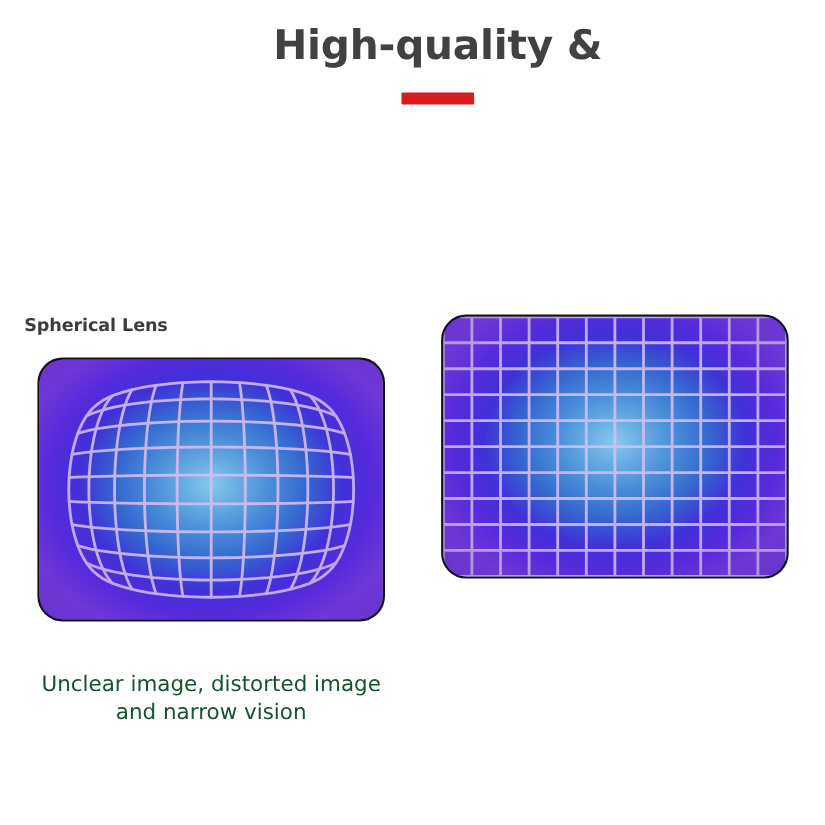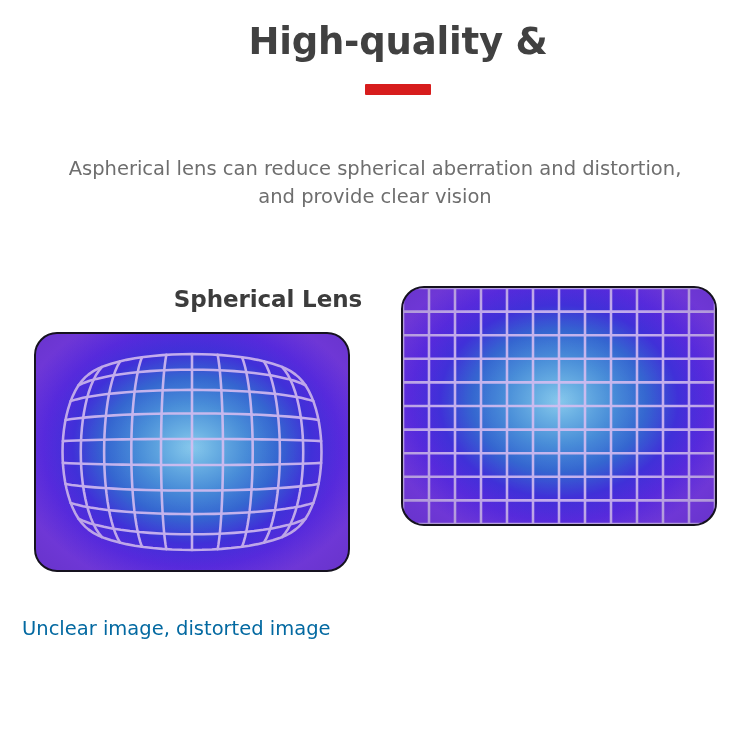--- a/index.html
+++ b/index.html
@@ -73,22 +73,22 @@
   }
   .col {
     position: absolute;
     top: 0;
     width: 340px;
   }
   .col-left  { left: 22px; }
   .col-right { left: 389px; }
 
   .col-heading {
-    text-align: right;
-    font-size: 23px;
+    text-align: left;
+    font-size: 16px;
     font-weight: bold;
     color: #3c3c3c;
     margin: 0 0 20px 0;
     letter-spacing: -0.1px;
   }
 
   
   .lens {
     position: relative;
     width: 316px;
@@ -127,44 +127,41 @@
     inset: 0;
     background: radial-gradient(ellipse 70% 74% at 50% 48%,
                 rgba(255,255,255,0.10) 0%,
                 rgba(255,255,255,0.0) 55%,
                 rgba(20,8,70,0.18) 100%);
     pointer-events: none;
   }
 
   
   .caption {
+    text-align: center;
     font-size: 19.5px;
-    color: #0369a1;
+    color: #14532d;
     line-height: 1.32;
     margin-top: 44px;
     font-weight: 400;
   }
   .caption-line { display: block; }
 </style>
 </head>
 <body>
 
 <div class="page">
 
   <div class="header">
     <h1 class="title">
       <span class="title-line">High-quality &amp;</span>
     </h1>
     <div class="red-rule"></div>
   </div>
 
-  <div class="subtitle">
-    <span class="subtitle-line">Aspherical lens can reduce spherical aberration and distortion,</span>
-    <span class="subtitle-line">and provide clear vision</span>
-  </div>
 
   <div class="compare">
 
     <div class="col col-left">
       <div class="col-heading">Spherical Lens</div>
 
       <div class="lens">
         <div class="lens-inner">
           <svg viewBox="0 0 316 240" preserveAspectRatio="none">
             <g id="grid-distorted" fill="none" stroke="#cfb8ef" stroke-width="2.6" stroke-linecap="round" opacity="0.92">
@@ -190,20 +187,21 @@
                 <path d="M 43.11 187.87 L 48.28 190.22 L 54.33 192.37 L 61.19 194.35 L 68.78 196.13 L 77.03 197.73 L 85.87 199.13 L 95.22 200.36 L 105.01 201.39 L 115.17 202.23 L 125.62 202.89 L 136.29 203.36 L 147.11 203.64 L 158.00 203.73 L 168.89 203.64 L 179.71 203.36 L 190.38 202.89 L 200.83 202.23 L 210.99 201.39 L 220.78 200.36 L 230.13 199.13 L 238.97 197.73 L 247.22 196.13 L 254.81 194.35 L 261.67 192.37 L 267.72 190.22 L 272.89 187.87"></path>
                 <path d="M 53.72 199.20 L 58.07 202.22 L 63.31 204.99 L 69.35 207.53 L 76.12 209.82 L 83.56 211.87 L 91.58 213.69 L 100.11 215.25 L 109.09 216.58 L 118.43 217.67 L 128.07 218.51 L 137.92 219.12 L 147.92 219.48 L 158.00 219.60 L 168.08 219.48 L 178.08 219.12 L 187.93 218.51 L 197.57 217.67 L 206.91 216.58 L 215.89 215.25 L 224.42 213.69 L 232.44 211.87 L 239.88 209.82 L 246.65 207.53 L 252.69 204.99 L 257.93 202.22 L 262.28 199.20"></path>
               </g>
           </svg>
         </div>
         <div class="lens-vignette"></div>
       </div>
 
       <div class="caption">
         <span class="caption-line">Unclear image, distorted image</span>
+        <span class="caption-line">and narrow vision</span>
       </div>
     </div>
 
     <div class="col col-right">
 
       <div class="lens">
         <div class="lens-inner">
           <svg viewBox="0 0 316 240" preserveAspectRatio="none">
             <g id="grid-straight" fill="none" stroke="#cfb8ef" stroke-width="2.6" stroke-linecap="round" opacity="0.92">
                 <path d="M 0.00 -4.00 L 0.00 244.00"></path>

